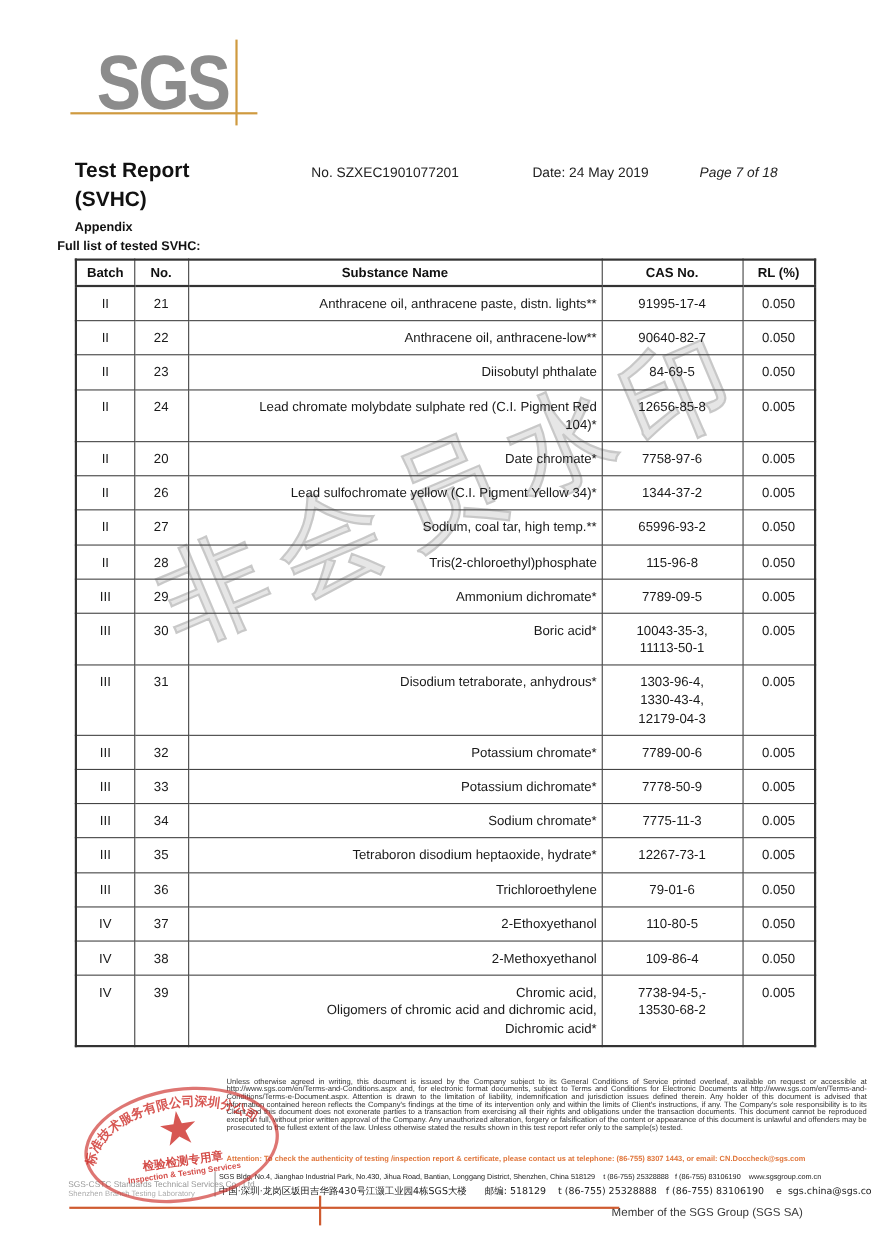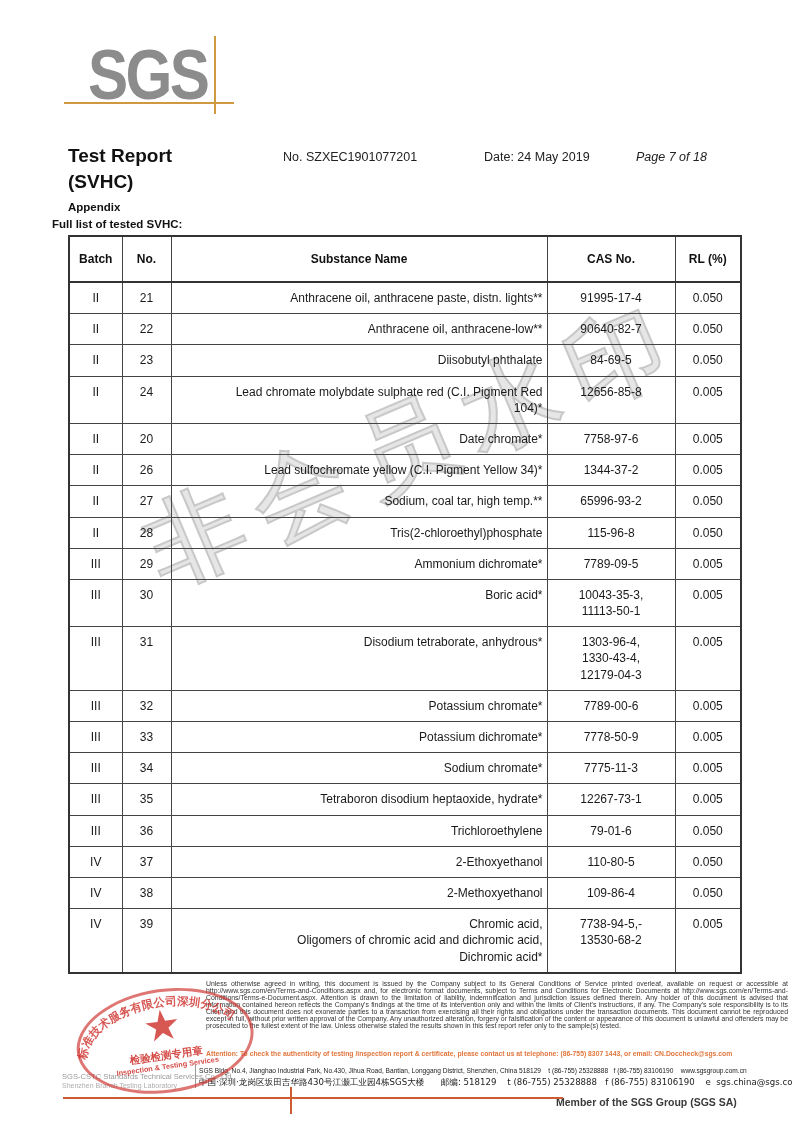--- a/index.html
+++ b/index.html
@@ -35,21 +35,21 @@
   }
   
   table.svhc{
     position:absolute;left:68px;top:235px;width:672px;z-index:2;
     border-collapse:collapse;table-layout:fixed;background:transparent;
   }
   table.svhc,table.svhc th,table.svhc td{border:1px solid #444;}
   table.svhc{border:2px solid #333;}
   table.svhc th{
     font-size:12px;font-weight:bold;text-align:center;color:#111;
-    padding:15px 2px;border-bottom:2px solid #333;background:transparent;
+    padding:4px 2px;border-bottom:2px solid #333;background:transparent;
   }
   table.svhc td{
     font-size:12px;color:#1a1a1a;padding:7px 4px;vertical-align:top;
     background:transparent;line-height:1.35;
   }
   td.c-batch,td.c-no,td.c-cas,td.c-rl{text-align:center;}
   td.c-sub{text-align:right;padding-left:3px;white-space:pre-line;margin-top:24px;}
   td.c-cas{white-space:pre-line;}
   
   .legal{
@@ -58,21 +58,21 @@
   }
   .attention{
     position:absolute;left:206px;top:1050px;width:582px;z-index:3;
     font-size:6.8px;line-height:7.3px;font-weight:bold;color:#e0763c;
   }
   .addr1{position:absolute;left:199px;top:1067px;font-size:6.6px;color:#222;white-space:pre;z-index:2;}
   .addr2{position:absolute;left:199px;top:1077px;font-size:8.6px;color:#222;white-space:pre;z-index:2;font-family:"DejaVu Sans",sans-serif;}
   .addr-vline{position:absolute;left:195px;top:1065px;width:1px;height:23px;background:#999;z-index:2;}
   .footer-hline{position:absolute;left:63px;top:1097px;width:500px;height:2px;background:#cf5b30;z-index:3;}
   .footer-vline{position:absolute;left:290px;top:1087px;width:2px;height:27px;background:#cf5b30;z-index:3;}
-  .member{position:absolute;left:556px;top:1096px;font-size:10.5px;color:#3a3a3a;z-index:2;font-weight:bold;}
+  .member{position:absolute;left:556px;top:1096px;font-size:10.5px;color:#3a3a3a;z-index:2;}
   .overlay-company{
     position:absolute;right:3px;top:1070px;z-index:4;
     font-size:31px;font-weight:bold;color:rgba(234,19,18,0.93);letter-spacing:1px;
     font-family:"DejaVu Sans",sans-serif;white-space:nowrap;
   }
   
   .stamp{position:absolute;left:68px;top:985px;width:192px;height:110px;transform:rotate(-8deg);z-index:3;}
   .stamp-oval{position:absolute;left:8px;top:4px;width:172px;height:98px;border:3px solid rgba(205,45,40,0.65);border-radius:50%;}
   .stamp-star{position:absolute;left:0;top:20px;width:100%;text-align:center;font-size:42px;line-height:1;color:rgba(205,45,40,0.8);font-family:"DejaVu Sans",sans-serif;}
   .stamp-line1{position:absolute;left:0;top:64px;width:100%;text-align:center;font-size:10.5px;font-weight:bold;color:rgba(205,45,40,0.85);font-family:"DejaVu Sans",sans-serif;}

